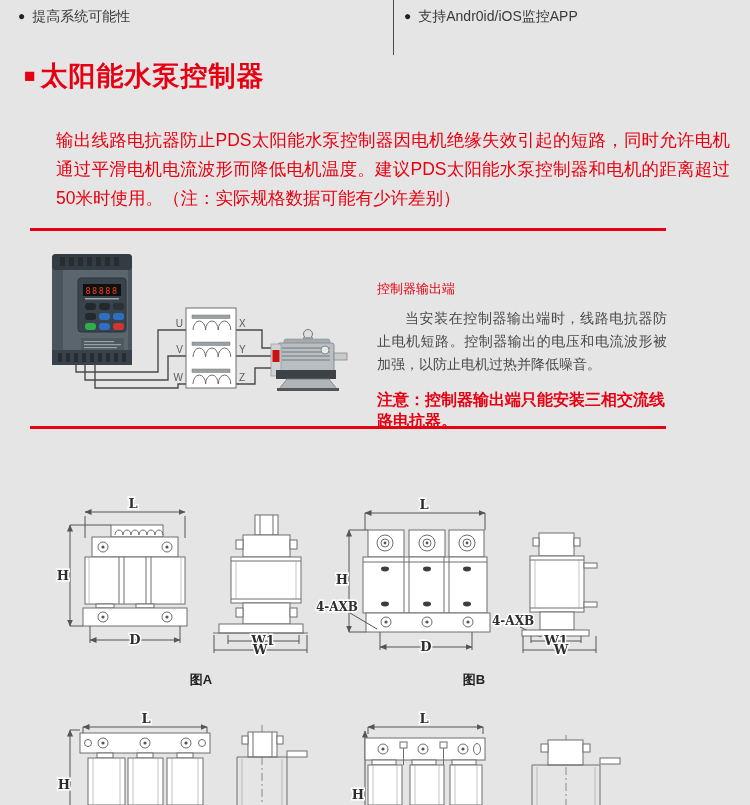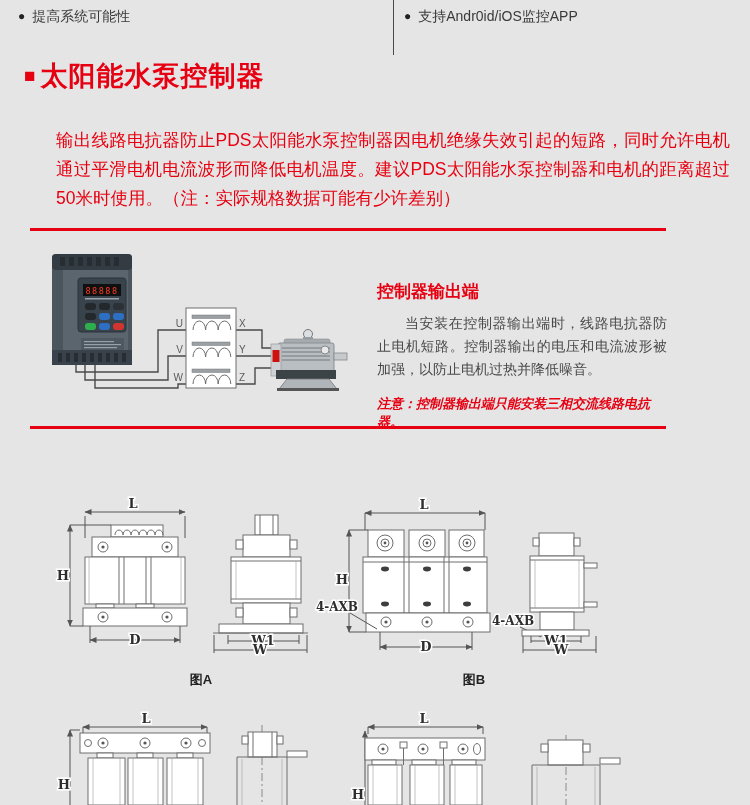--- a/index.html
+++ b/index.html
@@ -16,24 +16,24 @@
              font-size:27px;font-weight:bold;letter-spacing:1px;}
   .sec-title .sq{font-size:19px;margin-right:4px;vertical-align:3px;}
 
   
   .intro{position:absolute;left:40px;top:110px;width:674px;margin:16px;
          color:#e80011;font-size:17.5px;line-height:29px;text-align:justify;}
 
   
   .redline{position:absolute;left:30px;width:636px;height:3px;background:#e60012;}
   .panel-text{position:absolute;left:377px;top:280px;width:290px;}
-  .panel-text h2{margin:0;font-size:17px;font-weight:bold;color:#e60012;}
+  .panel-text h2{margin:0;font-size:13px;font-weight:normal;color:#e60012;}
   .panel-text .pbody{margin:9px 0 0 0;font-size:14px;line-height:23px;color:#4a4a4a;
                      text-indent:2em;text-align:justify;}
-  .panel-text .pnote{margin:14px 0 0 0;font-size:13px;font-weight:bold;font-style:italic;
+  .panel-text .pnote{margin:14px 0 0 0;font-size:16px;font-weight:bold;
                      color:#e60012;}
 
   
   svg text{font-family:"DejaVu Serif","Liberation Serif",serif;}
   .ln{stroke:#6e6e6e;stroke-width:1;fill:none;}
   .lt{stroke:#9a9a9a;stroke-width:.6;fill:none;}
   .fillw{fill:#fff;stroke:#6e6e6e;stroke-width:1;}
   .dim{stroke:#555;stroke-width:1;fill:none;}
   .dlbl{font-size:13px;font-weight:bold;fill:#2d2d2d;text-anchor:middle;
         paint-order:stroke;stroke:#fff;stroke-width:3px;}

